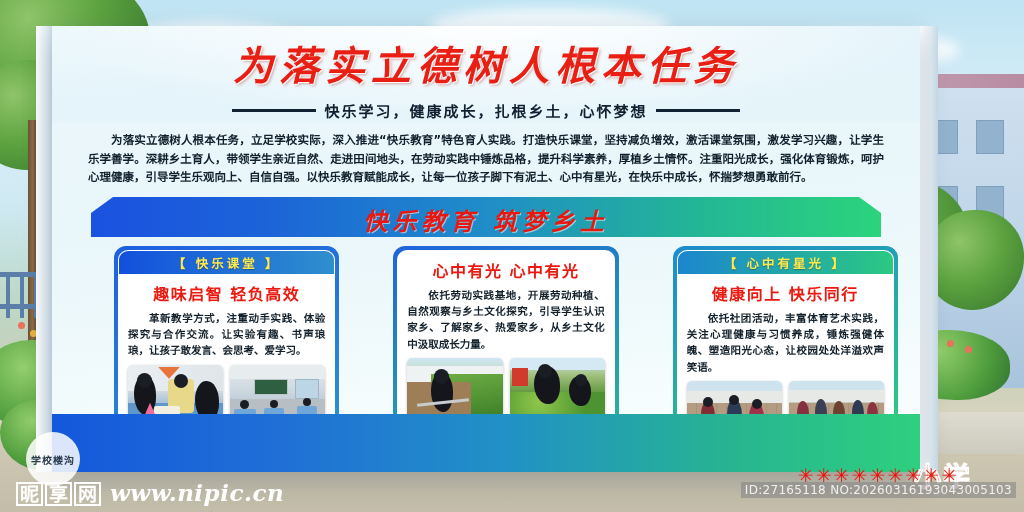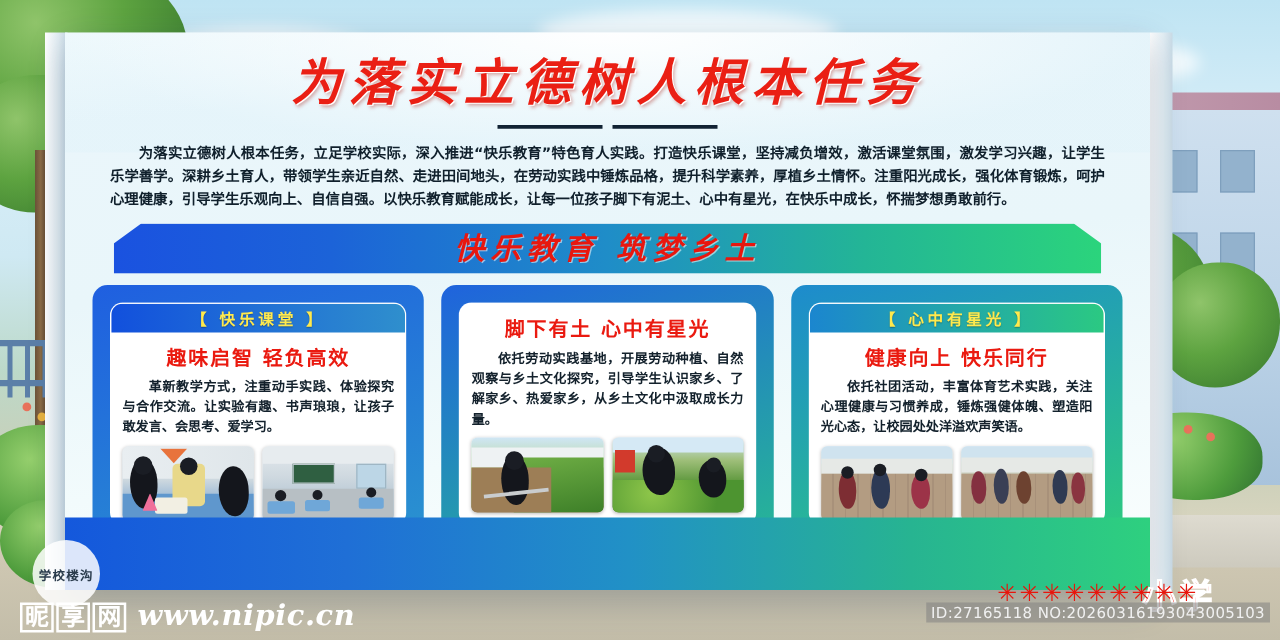--- a/index.html
+++ b/index.html
@@ -54,29 +54,29 @@
   #subtitle { font-size:15px; font-weight:bold; letter-spacing:2px; color:#102030; }
 
   
   #intro { position:relative; margin:10px 36px 0 36px; font-size:11.5px; line-height:1.62;
            color:#10202c; font-weight:bold; text-align:justify; text-indent:2em; }
 
   
   #banner { position:relative; margin:10px auto 0 auto; width:790px; height:40px;
            background:linear-gradient(90deg,#1a52e0 0%,#1c63d8 22%,#1f8dc8 50%,#23b596 76%,#2bd47c 100%);
            clip-path:polygon(22px 0,768px 0,790px 16px,790px 40px,0 40px,0 16px);
-           display:flex; align-items:flex-start; justify-content:center;
+           display:flex; align-items:flex-end; justify-content:center;
            box-shadow:0 3px 6px rgba(20,50,90,.3); }
   #banner-text { font-family:"DejaVu Serif","Liberation Serif",serif;
            font-size:24px; font-weight:bold; font-style:italic; letter-spacing:5px;
            color:#e8170f; text-shadow:1px 1px 0 rgba(255,255,255,.55); }
 
   
   #cards { position:relative; display:flex; gap:14px; margin:9px 22px 0 22px; }
-  .card { flex:1; border-radius:12px; padding:14px; }
+  .card { flex:1; border-radius:12px; padding:4px;margin-left:40px; }
   .card.c1 { background:linear-gradient(160deg,#1f5fe0,#2a93cf); }
   .card.c2 { background:linear-gradient(160deg,#1f63dd,#27b795); }
   .card.c3 { background:linear-gradient(160deg,#1d8bcd,#2ecb7e); }
   .card-inner { background:#fff; border-radius:10px; overflow:hidden; height:178px;
                 border:1px solid rgba(255,255,255,.6); }
   .card-head { height:23px; display:flex; align-items:center; justify-content:center; }
   .c1 .card-head { background:linear-gradient(90deg,#1250dd,#2f8fcd); }
   .c2 .card-head { background:linear-gradient(90deg,#1356db,#27b496); }
   .c3 .card-head { background:linear-gradient(90deg,#1b86cf,#2bc982); }
   .card-head span { font-size:12.5px; font-weight:bold; letter-spacing:3px; color:#ffe94d;
@@ -164,20 +164,21 @@
 
   <div class="board-post" style="left:36px;"></div>
   <div class="board-post" style="left:920px;"></div>
 
   <div id="board">
 
     <h1 id="main-title">为落实立德树人根本任务</h1>
 
     <div id="subtitle-row">
       <span class="dash"></span>
+      <span id="subtitle">快乐学习，健康成长，扎根乡土，心怀梦想</span>
       <span class="dash"></span>
     </div>
 
     <p id="intro">为落实立德树人根本任务，立足学校实际，深入推进“快乐教育”特色育人实践。打造快乐课堂，坚持减负增效，激活课堂氛围，激发学习兴趣，让学生乐学善学。深耕乡土育人，带领学生亲近自然、走进田间地头，在劳动实践中锤炼品格，提升科学素养，厚植乡土情怀。注重阳光成长，强化体育锻炼，呵护心理健康，引导学生乐观向上、自信自强。以快乐教育赋能成长，让每一位孩子脚下有泥土、心中有星光，在快乐中成长，怀揣梦想勇敢前行。</p>
 
     <div id="banner">
       <span id="banner-text">快乐教育  筑梦乡土</span>
     </div>
 
     <div id="cards">
@@ -213,21 +214,21 @@
               <div class="blob2" style="left:10px;bottom:16px;width:9px;height:9px;"></div>
               <div class="blob2" style="left:40px;bottom:17px;width:8px;height:8px;"></div>
               <div class="blob2" style="right:14px;bottom:19px;width:8px;height:8px;"></div>
             </div>
           </div>
         </div>
       </div>
 
       <div class="card c2">
         <div class="card-inner">
-          <div class="card-title">脚下有土  心中有星光</div>
+          <div class="card-title">心中有光  心中有光</div>
           <div class="card-body">依托劳动实践基地，开展劳动种植、自然观察与乡土文化探究，引导学生认识家乡、了解家乡、热爱家乡，从乡土文化中汲取成长力量。</div>
           <div class="card-photos">
             <div class="photo pC">
               <div class="strip" style="left:0;top:8px;width:100%;height:16px;background:#eef2f3;"></div>
               <div class="strip" style="right:0;top:16px;width:72px;height:44px;background:linear-gradient(170deg,#6fae45,#3d7f28);"></div>
               <div class="strip" style="left:0;bottom:0;width:64px;height:36px;background:#9d7e56;"></div>
               <div class="blob" style="left:24px;top:14px;width:22px;height:40px;"></div>
               <div class="blob2" style="left:27px;top:11px;width:15px;height:15px;"></div>
               <div class="strip" style="left:10px;bottom:14px;width:52px;height:3px;background:#c9ccce;transform:rotate(-6deg);"></div>
             </div>

